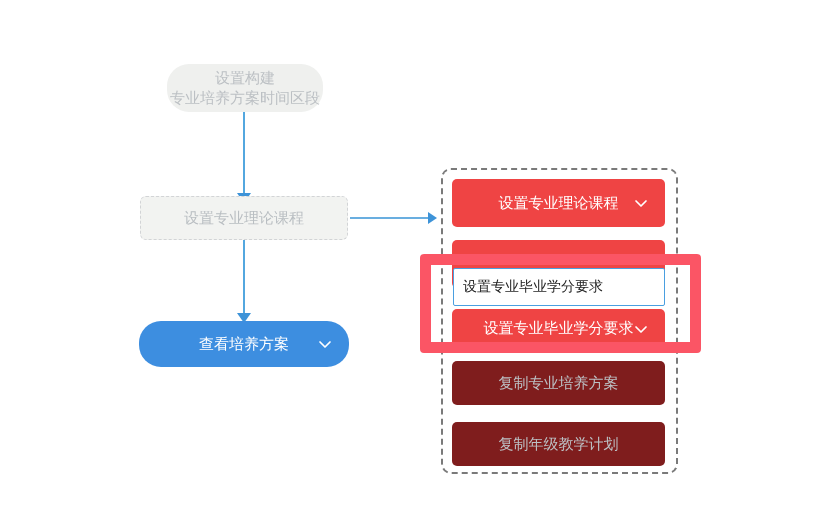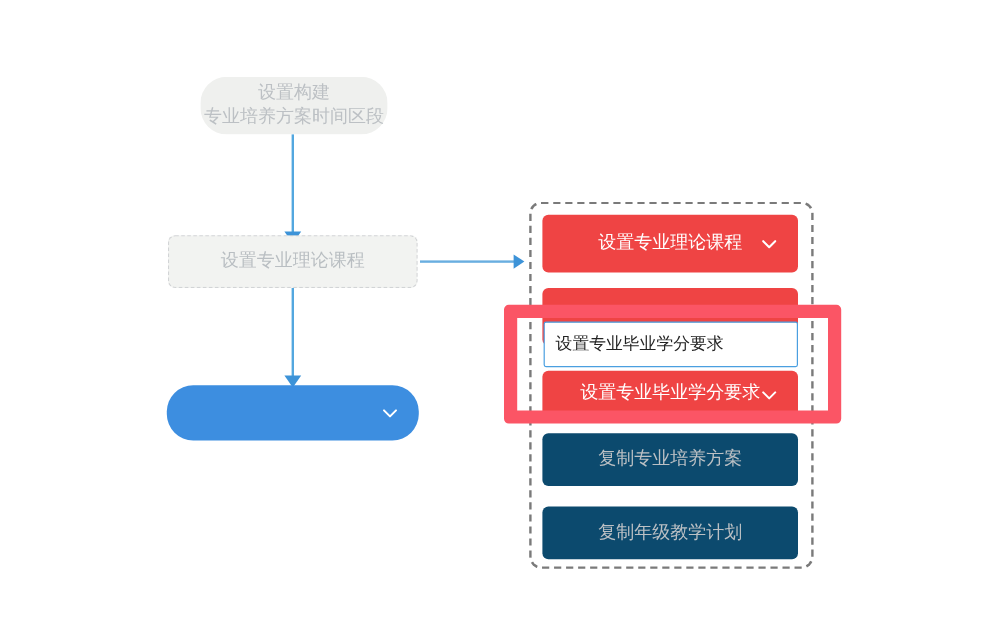--- a/index.html
+++ b/index.html
@@ -60,21 +60,21 @@
   }
 
   .node-blue-sq {
     background: #ef4444;
     color: #ffffff;
     border-radius: 5px;
     font-size: 15px;
   }
 
   .node-grey-flat {
-    background: #0c4a6e;
+    background: #7f1d1d;
     color: #bcc0c4;
     border-radius: 5px;
     font-size: 15px;
   }
 
   .node-label {
     pointer-events: none;
     white-space: pre-line;
   }
 
@@ -179,20 +179,21 @@
     <span class="node-label">设置专业理论课程</span>
   </div>
 
   <div class="conn-v" style="left:243px; top:240px; height:76px;"></div>
   <div class="arrow-down" style="left:237px; top:313px;"></div>
 
   <div class="conn-h" style="left:350px; top:217px; width:80px;"></div>
   <div class="arrow-right" style="left:428px; top:212px;"></div>
 
   <div class="node node-blue" id="node-view-training-plan" style="left:139px; top:321px; width:210px; height:46px;">
+    <span class="node-label">查看培养方案</span>
     <span class="chev">
       <svg viewBox="0 0 16 16" width="16" height="16" aria-hidden="true">
         <path d="M3 6 L8 11 L13 6" fill="none" stroke="#ffffff" stroke-width="1.7" stroke-linecap="round" stroke-linejoin="round"></path>
       </svg>
     </span>
   </div>
 
   <div id="group-container"></div>
 
   <div class="node node-blue-sq" id="node-set-theory-course" style="left:452px; top:179px; width:213px; height:48px;">

